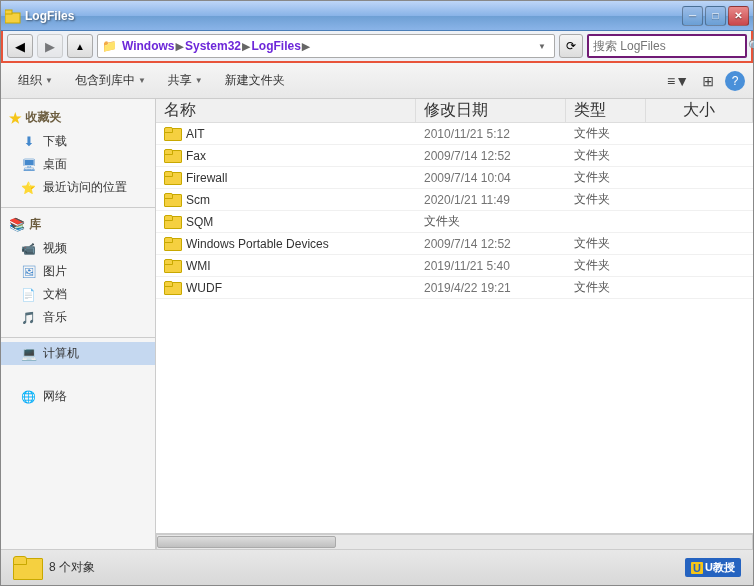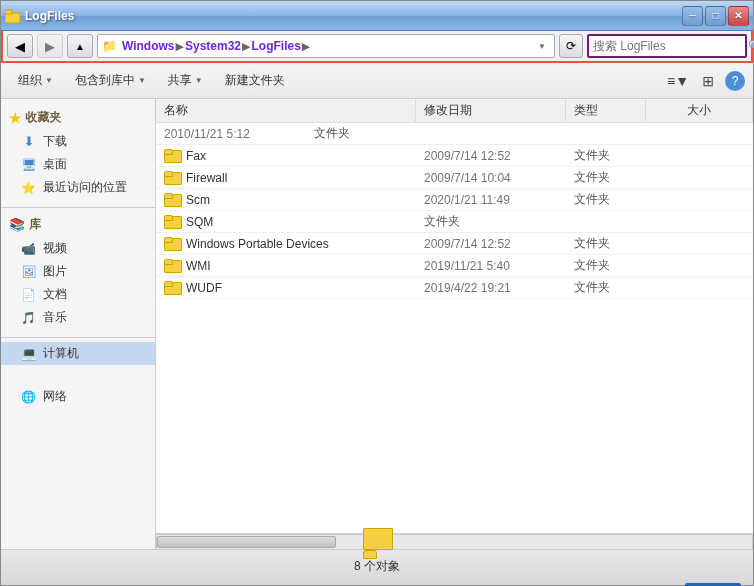--- a/index.html
+++ b/index.html
@@ -262,21 +262,21 @@
     }
     .file-list-header {
       display: flex;
       border-bottom: 1px solid #ddd;
       background: #f0f0f0;
       height: 24px;
       align-items: center;
     }
     .col-header {
       padding: 0 8px;
-      font-size: 12px;
+      font-size: 16px;
       color: #333;
       border-right: 1px solid #ddd;
       height: 100%;
       display: flex;
       align-items: center;
       cursor: pointer;
     }
     .col-name { width: 260px; }
     .col-date { width: 150px; }
     .col-type { width: 80px; }
@@ -365,21 +365,20 @@
 
     
     .statusbar {
       height: 36px;
       background: linear-gradient(to bottom, #e8e8e8, #d8d8d8);
       border-top: 1px solid #ccc;
       display: flex;
       align-items: center;
       padding: 0 12px;
       gap: 8px;
-      flex-direction: column;
     }
     .statusbar-folder-icon {
       width: 28px;
       height: 24px;
       position: relative;
     }
     .statusbar-folder-icon::before {
       content: '';
       position: absolute;
       bottom: 0;
@@ -606,20 +605,24 @@
         <div class="col-header col-type">
           <span>类型</span>
         </div>
         <div class="col-header col-size">
           <span>大小</span>
         </div>
       </div>
 
       <div class="file-list-body" id="file-list-body">
       <div class="file-row">
+      <div class="file-cell name">
+        <div class="folder-icon"></div>
+        <span>AIT</span>
+      </div>
       <div class="file-cell date">2010/11/21 5:12</div>
       <div class="file-cell type">文件夹</div>
       <div class="file-cell size"></div>
     </div>
           <div class="file-row">
       <div class="file-cell name">
         <div class="folder-icon"></div>
         <span>Fax</span>
       </div>
       <div class="file-cell date">2009/7/14 12:52</div>

